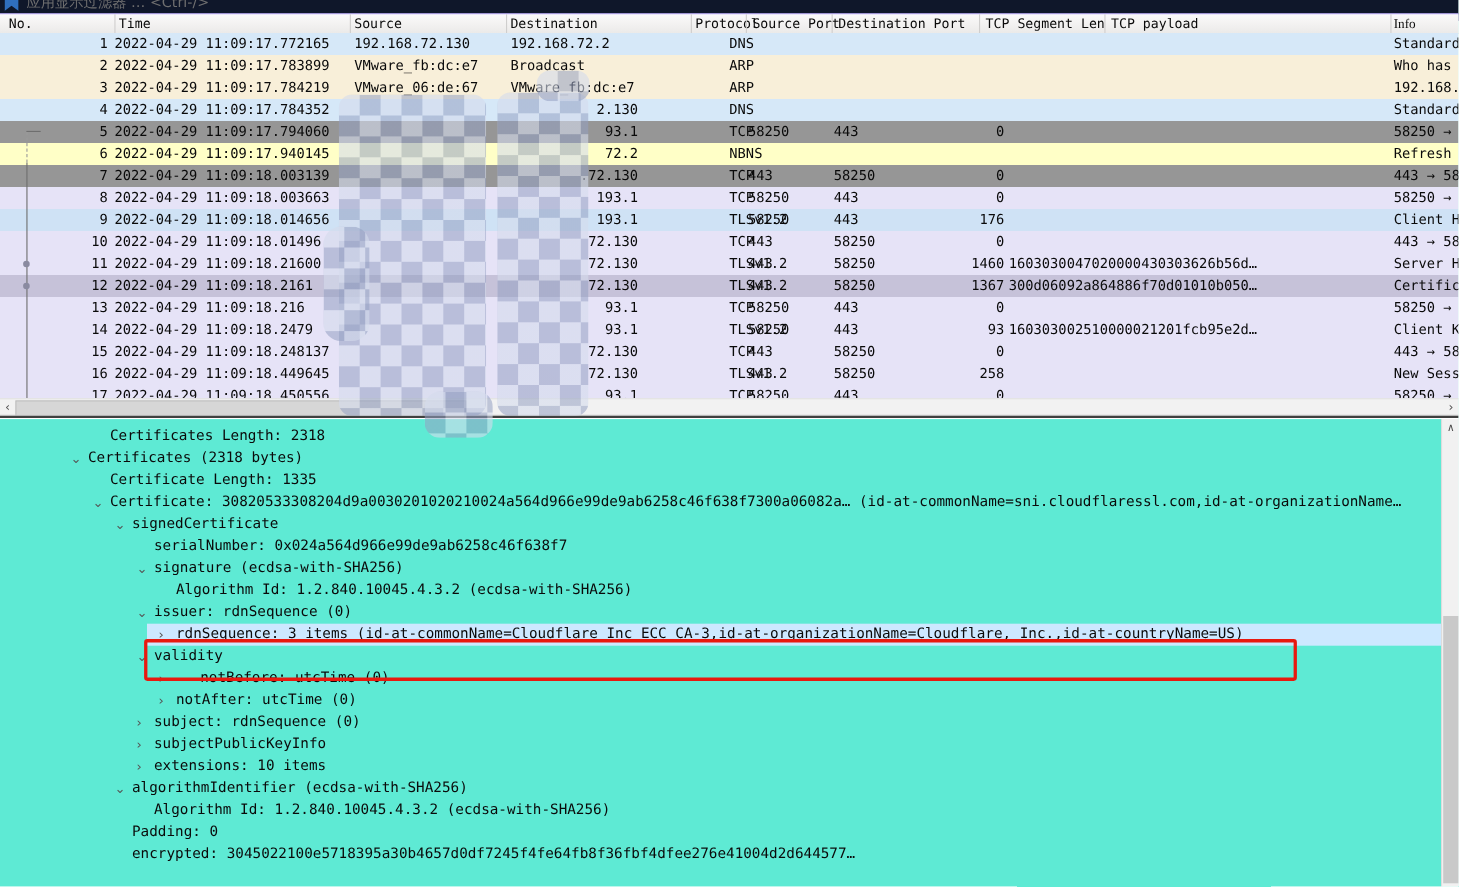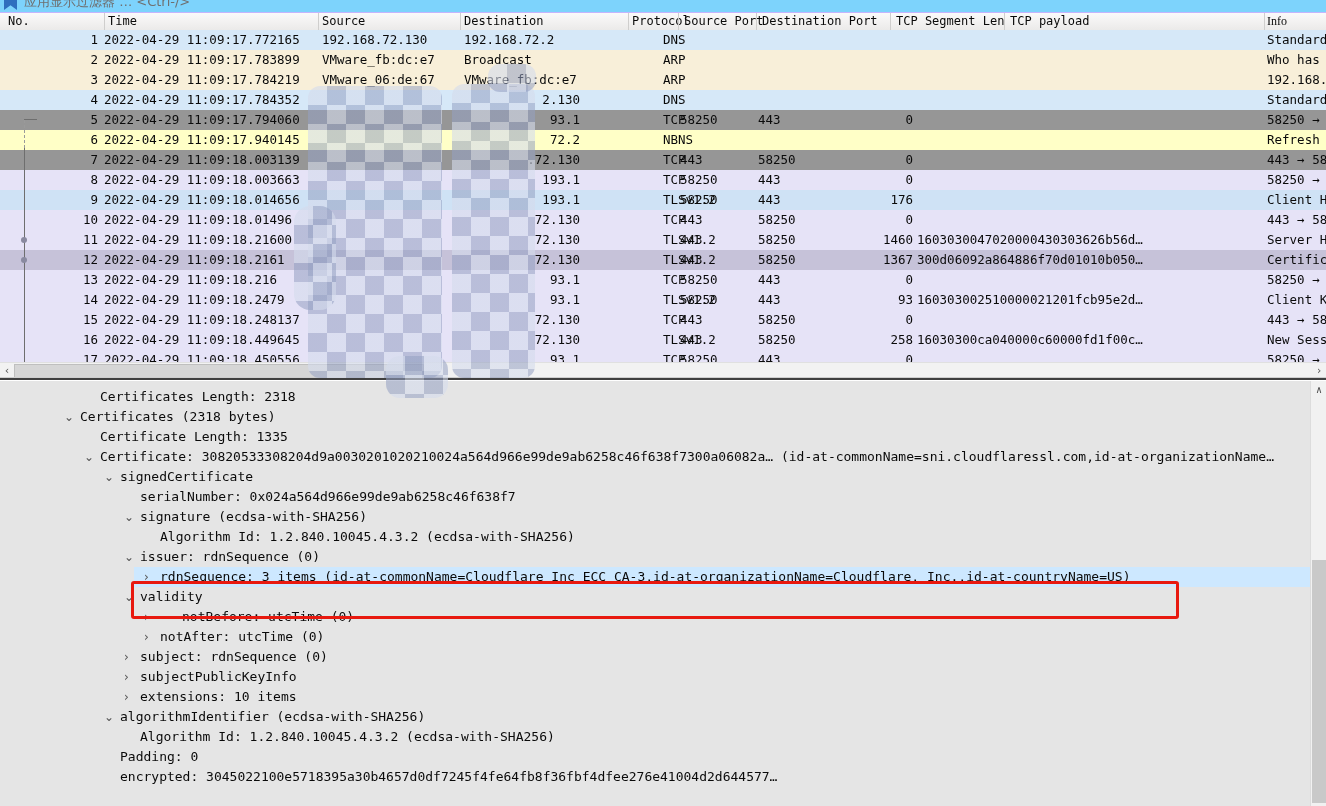--- a/index.html
+++ b/index.html
@@ -1,21 +1,21 @@
 <!DOCTYPE html>
 <html><head>
 <meta charset="utf-8">
 <style>
   html,body{margin:0;padding:0;background:#fff;}
   body{width:1326px;height:806px;position:relative;overflow:hidden;
        font-family:"DejaVu Sans Mono","Liberation Mono",monospace;color:#0a0a0a;}
   .abs{position:absolute;}
 
   
-  #filter-bar{left:0;top:0;width:1326px;height:12px;background:#7dd3fc;
+  #filter-bar{left:0;top:0;width:1326px;height:12px;background:#0f172a;
               border-bottom:7px solid #c4b5fd;overflow:hidden;}
   #filter-icon{position:absolute;left:4px;top:-7px;width:13px;height:17px;background:#2f6fbe;
                clip-path:polygon(0 0,100% 0,100% 100%,50% 72%,0 100%);}
   #filter-text{position:absolute;left:24px;top:-7px;font-size:13px;color:#6f6f6f;
                font-family:"DejaVu Sans","Liberation Sans",sans-serif;white-space:nowrap;}
 
   
   #pkt-header{left:0;top:13px;width:1326px;height:17px;
               background:linear-gradient(#fbfafa,#ebeae9);border-bottom:1px solid #bab9b8;}
   .hcell{position:absolute;top:1px;font-size:12px;white-space:nowrap;}
@@ -54,21 +54,21 @@
   
   #hscroll{left:0;top:362px;width:1326px;height:15px;background:#f2f2f2;border-top:1px solid #e0e0e0;}
   #hthumb{position:absolute;left:14px;top:1px;width:408px;height:13px;background:#d6d6d6;border:1px solid #bfbfbf;}
   .sarrow{position:absolute;top:0;width:14px;height:15px;font-size:11px;line-height:15px;text-align:center;color:#555;}
 
   
   #split-light{left:0;top:377px;width:1326px;height:1px;background:#cfcfcf;}
   #split-dark{left:0;top:378px;width:1326px;height:2px;background:#404040;}
 
   
-  #detail{left:0;top:381px;width:1310px;height:425px;background:#e5e5e5;overflow:hidden;padding-top:6px;box-sizing:border-box;}
+  #detail{left:0;top:381px;width:1310px;height:425px;background:#5eead4;overflow:hidden;padding-top:6px;box-sizing:border-box;}
   .tline{position:relative;height:20px;line-height:20px;font-size:13px;white-space:nowrap;}
   .tarrow{position:absolute;top:0;font-size:12px;color:#555;
           font-family:"DejaVu Sans","Liberation Sans",sans-serif;}
   .ttext{position:absolute;top:0;}
   .tline.hl{background:linear-gradient(to right,transparent 0 134px,#cde8ff 134px 100%);}
 
   
   #red-box{left:131px;top:581px;width:1042px;height:32px;border:3px solid #e8190f;border-radius:3px;z-index:30;}
 
   
@@ -259,21 +259,20 @@
       <span class="pcell c-info">443 → 58</span>
     </div>
     <div class="prow row-lav">
       <span class="pcell c-no">16</span>
       <span class="pcell c-time">2022-04-29 11:09:18.449645</span>
       <span class="pcell c-dst tail">72.130</span>
       <span class="pcell c-proto">TLSv1.2</span>
       <span class="pcell c-sport">443</span>
       <span class="pcell c-dport">58250</span>
       <span class="pcell c-len">258</span>
-      <span class="pcell c-pay">16030300ca040000c60000fd1f00c…</span>
       <span class="pcell c-info">New Sess</span>
     </div>
     <div class="prow row-lav">
       <span class="pcell c-no">17</span>
       <span class="pcell c-time">2022-04-29 11:09:18.450556</span>
       <span class="pcell c-dst tail">93.1</span>
       <span class="pcell c-proto">TCP</span>
       <span class="pcell c-sport">58250</span>
       <span class="pcell c-dport">443</span>
       <span class="pcell c-len">0</span>

